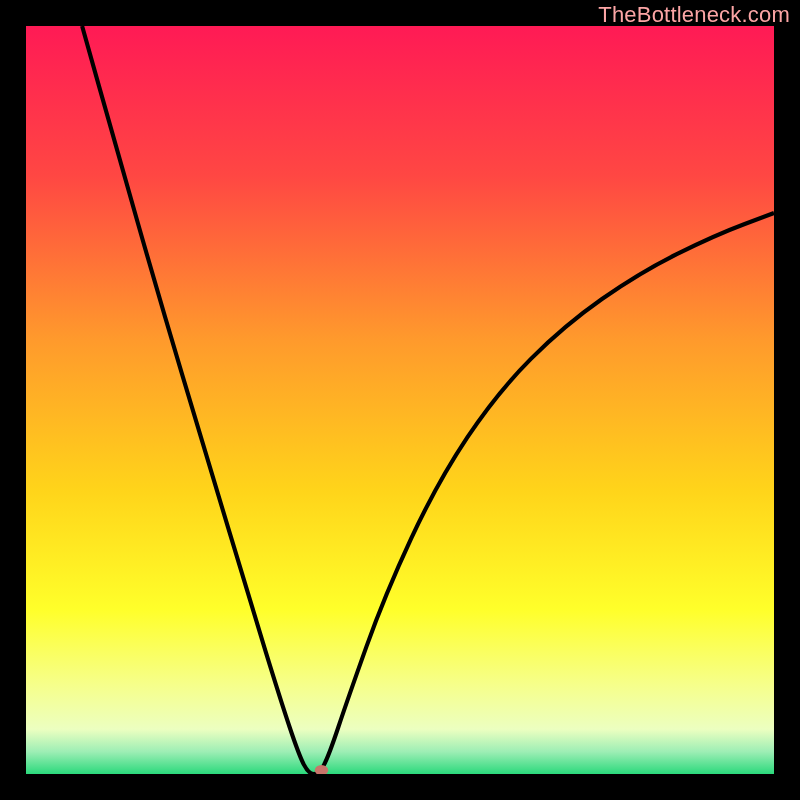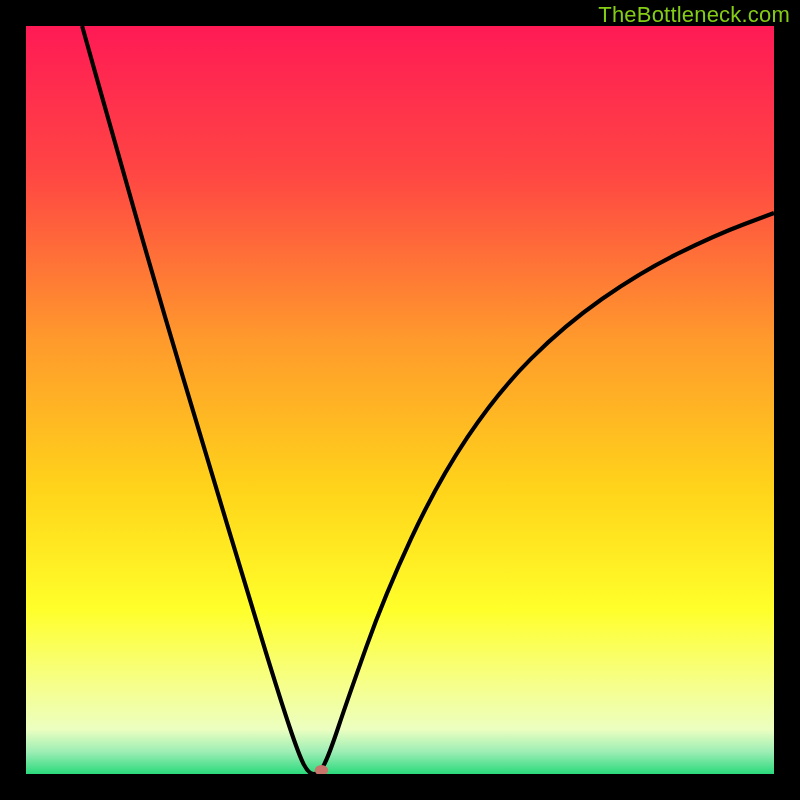--- a/index.html
+++ b/index.html
@@ -37,21 +37,21 @@
     position: absolute;
     left: 0;
     top: 0;
     width: 100%;
     height: 100%;
   }
   .watermark {
     position: absolute;
     top: 2px;
     right: 10px;
-    color: #84cc16;
+    color: #fca5a5;
     font-size: 22px;
     letter-spacing: 0.2px;
   }
 </style>
 </head>
 <body>
 
 <div class="frame">
   <div class="plot">
     <svg class="gradient" viewBox="0 0 100 100" preserveAspectRatio="none">

